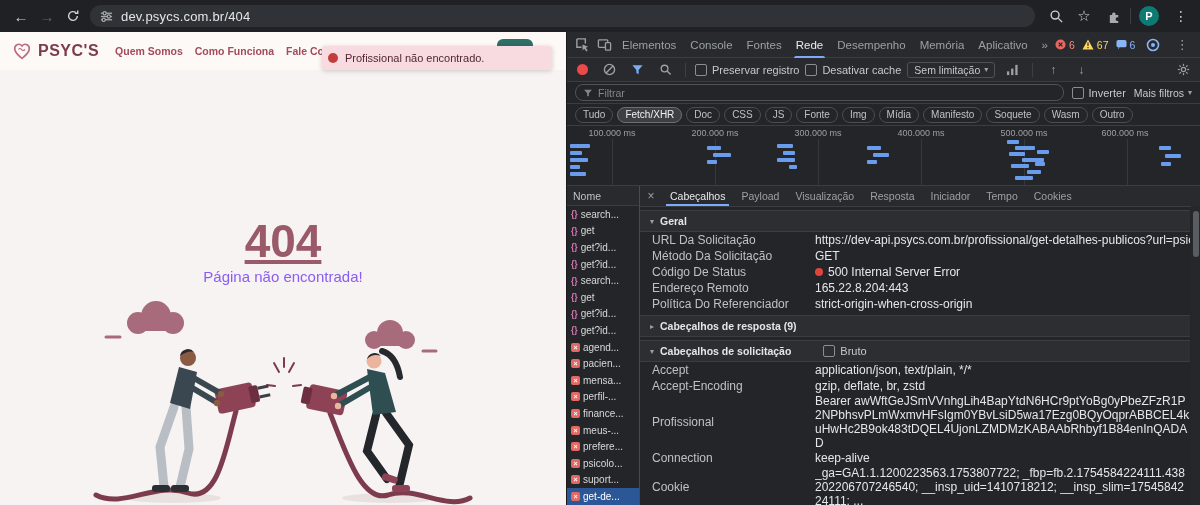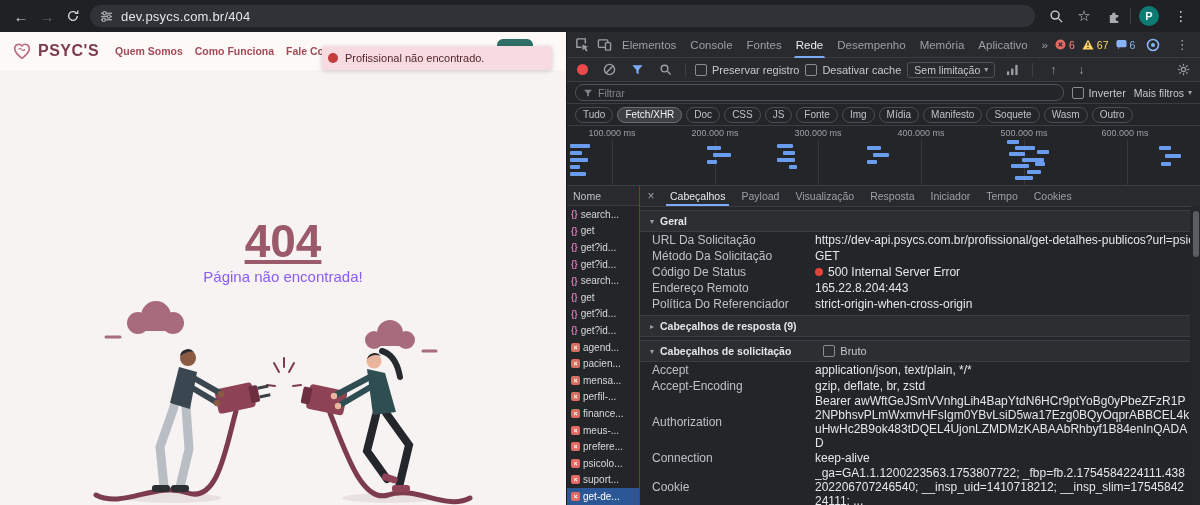--- a/index.html
+++ b/index.html
@@ -573,21 +573,21 @@
               <span>application/json, text/plain, */*</span>
             </span>
         </div>
         <div class="kv">
           <span class="k">Accept-Encoding</span>
           <span class="v">
               <span>gzip, deflate, br, zstd</span>
             </span>
         </div>
         <div class="kv">
-          <span class="k">Authorization</span>
+          <span class="k">Profissional</span>
           <span class="v wrap">Bearer awWftGeJSmVVnhgLih4BapYtdN6HCr9ptYoBg0yPbeZFzR1P2NPbhsvPLmWxmvHFsIgm0YBvLsiD5wa17Ezg0BQyOqprABBCEL4kuHwHc2B9ok483tDQEL4UjonLZMDMzKABAAbRhbyf1B84enInQADAD</span>
         </div>
         <div class="kv">
           <span class="k">Connection</span>
           <span class="v">
               <span>keep-alive</span>
             </span>
         </div>
         <div class="kv">
           <span class="k">Cookie</span>

